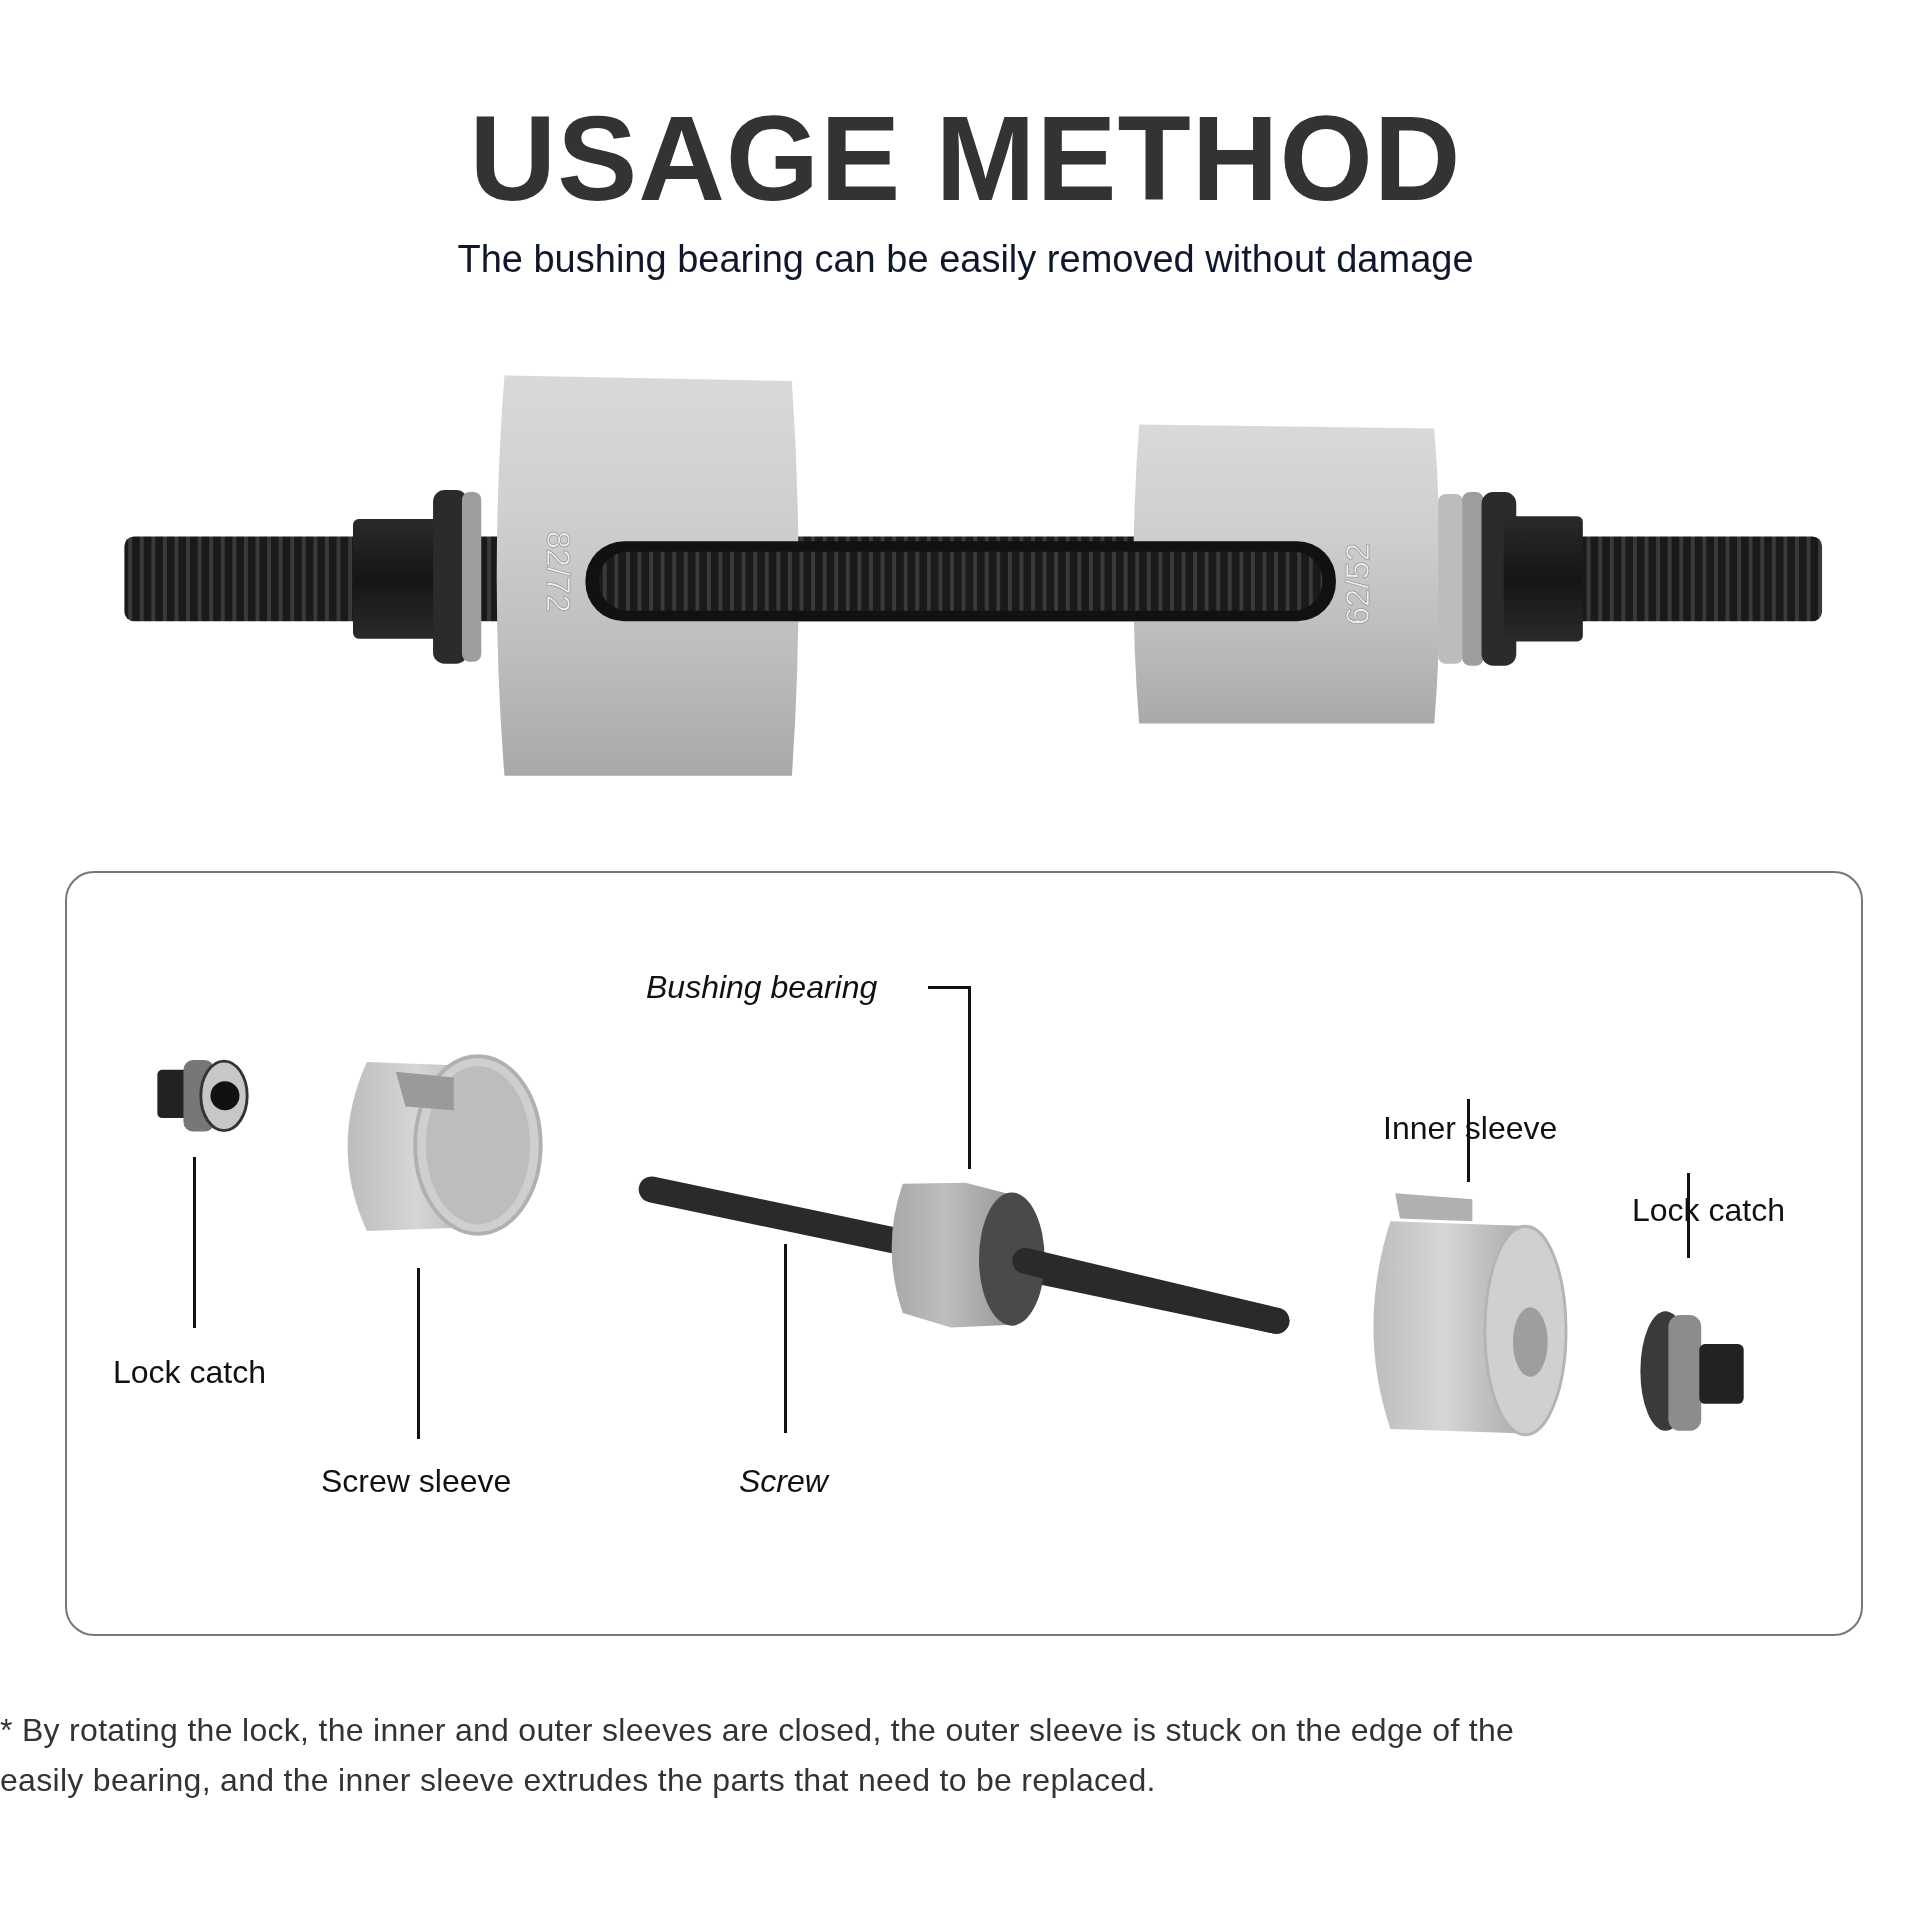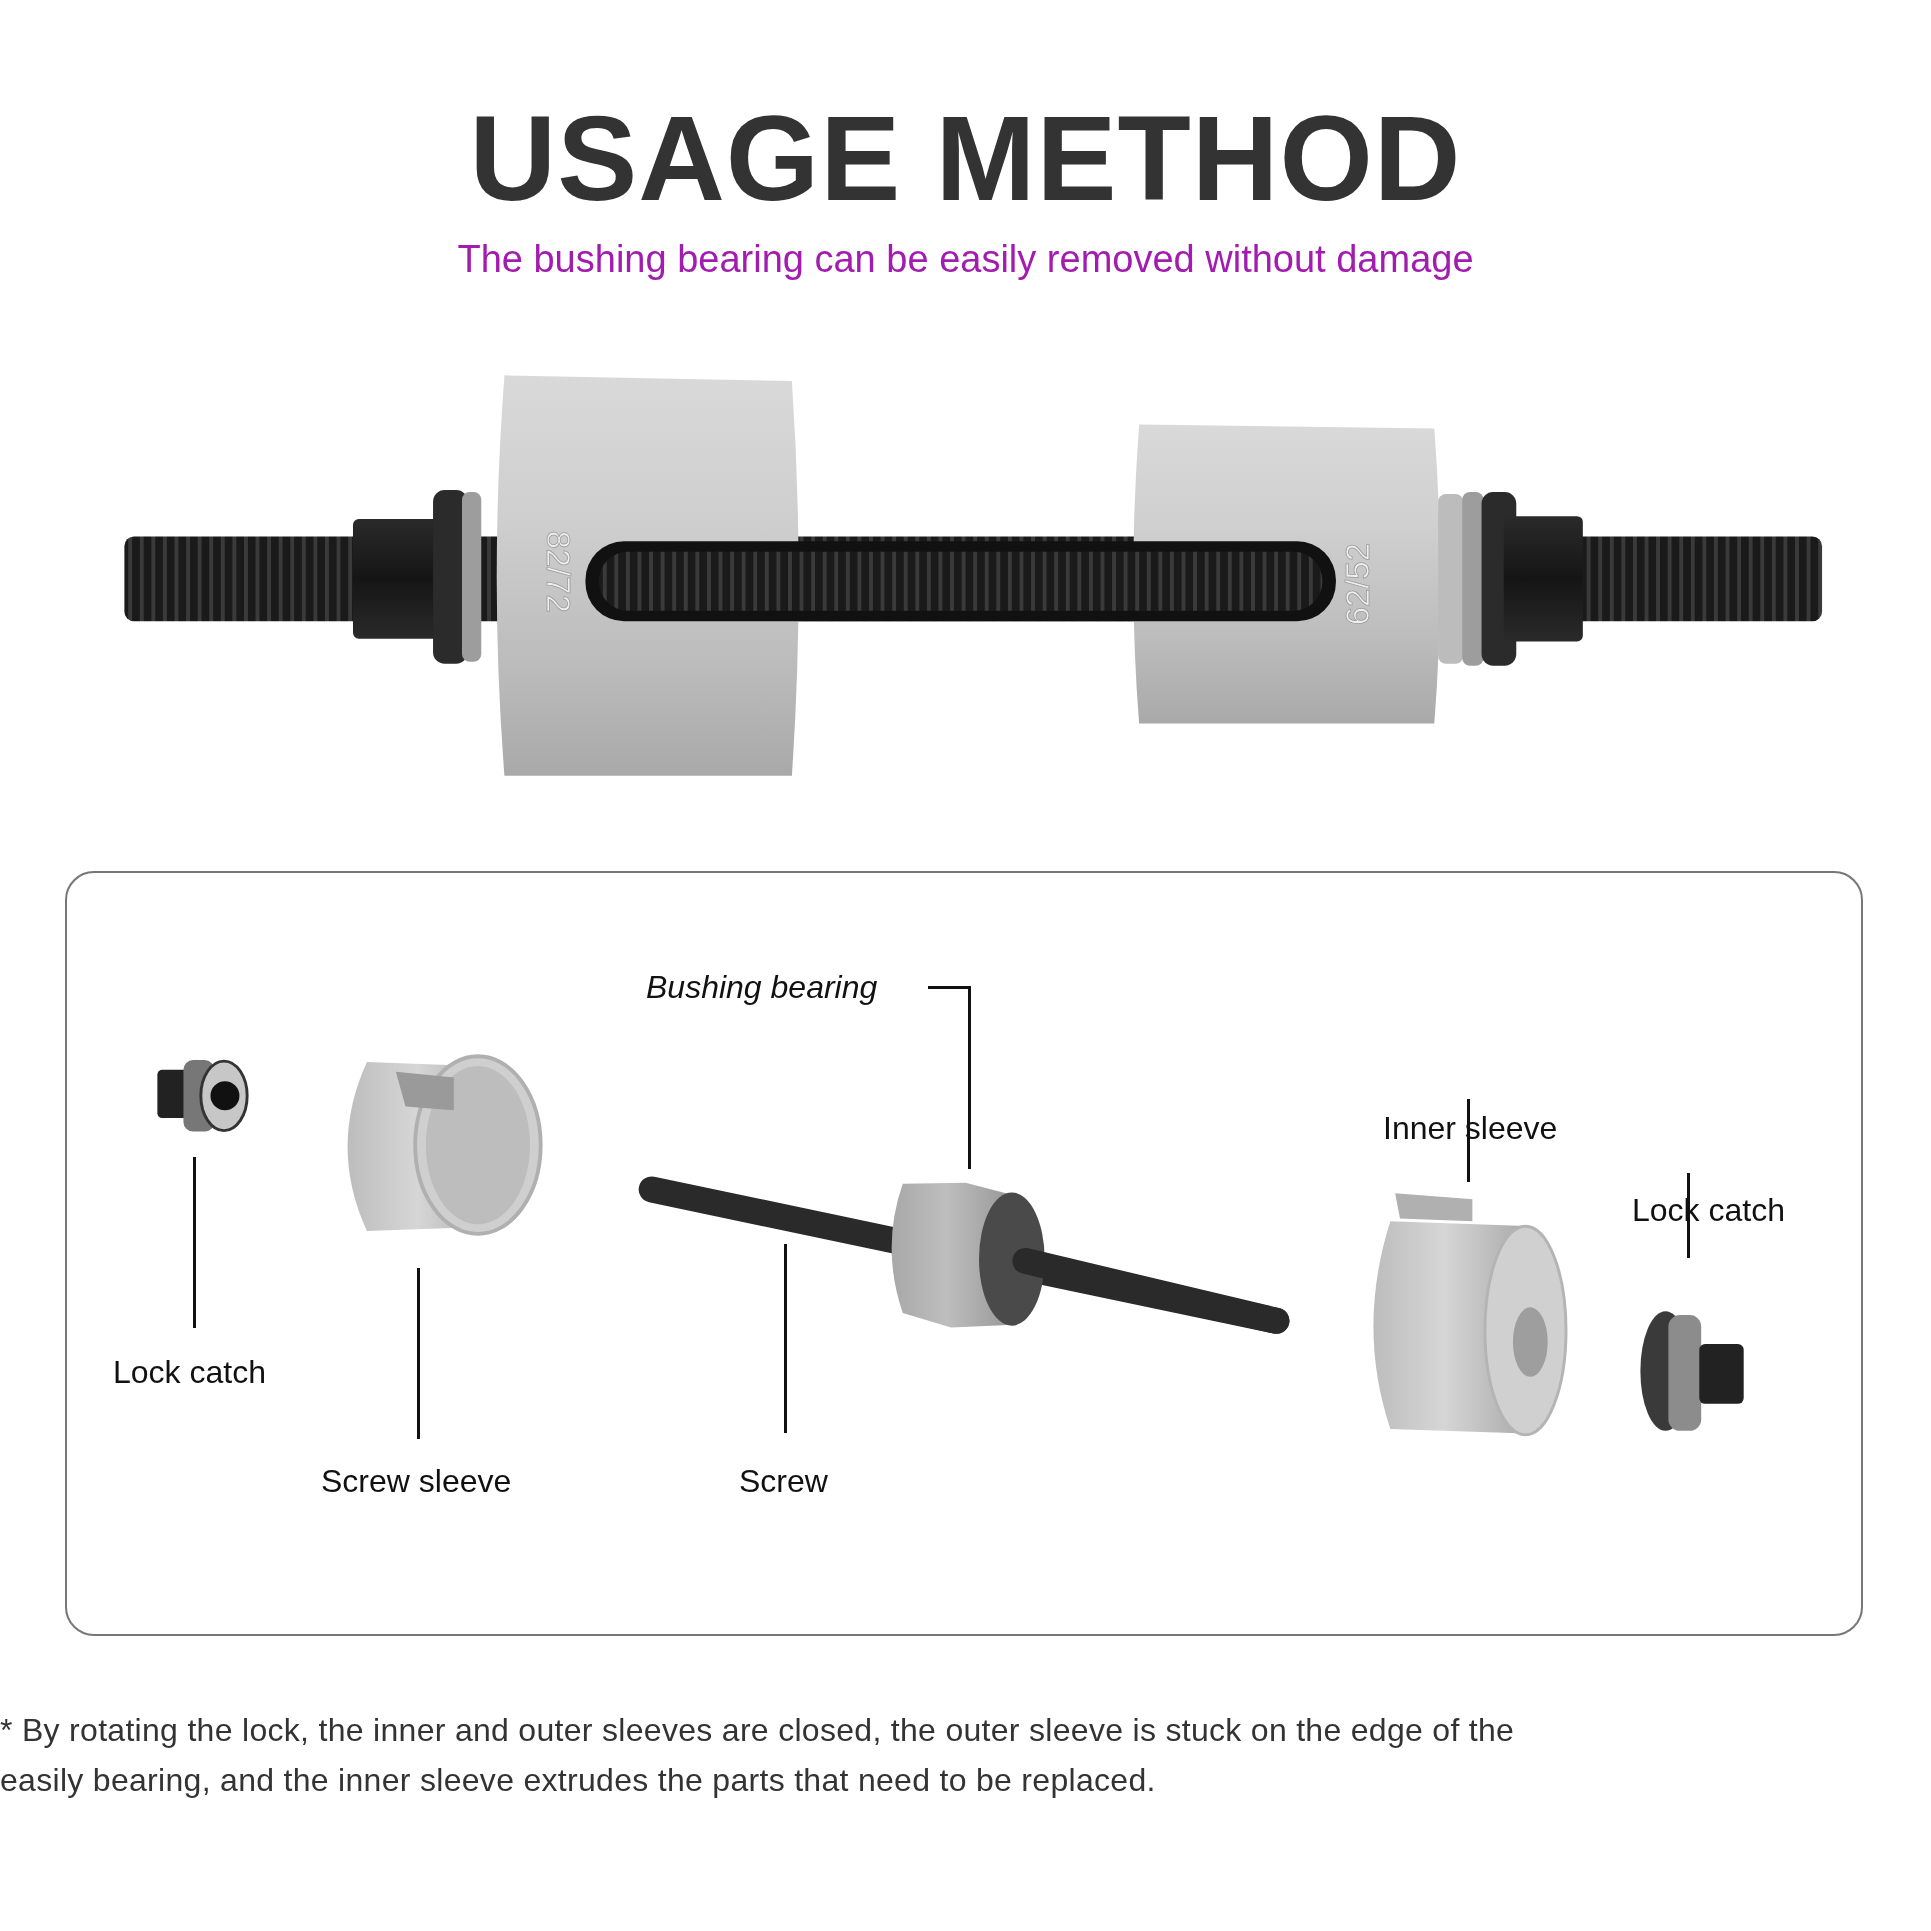--- a/index.html
+++ b/index.html
@@ -3,21 +3,21 @@
   <meta charset="utf-8">
   <style>
     html, body { margin: 0; padding: 0; background: #ffffff; }
     body { width: 1931px; height: 1931px; position: relative; overflow: hidden;
            font-family: "Liberation Sans", sans-serif; color: #333333; }
     .abs { position: absolute; }
     .title { left: 0; width: 1931px; top: 95px; text-align: center;
              font-size: 120px; font-weight: bold; letter-spacing: 1px; color: #333333;
              line-height: 126px; }
     .subtitle { left: 0; width: 1931px; top: 236px; text-align: center;
-                font-size: 38px; color: #a21caf; line-height: 46px; }
+                font-size: 38px; color: #0f172a; line-height: 46px; }
     .photo { left: 0; top: 357px; width: 1931px; height: 463px; }
     .panel { left: 65px; top: 871px; width: 1798px; height: 765px;
              border: 2.9px solid #777777; border-radius: 29px; box-sizing: border-box; }
     .label { font-size: 32px; color: #111111; line-height: 39px; white-space: nowrap; }
     .lead { background: #111111; }
     .note { left: 0; width: 1931px; text-align: left; font-size: 32px;
             color: #333333; line-height: 50px; letter-spacing: 0.3px; }
     svg { position: absolute; overflow: visible; }
   </style>
 </head>
@@ -118,21 +118,21 @@
     <rect x="1728" y="1362" width="34" height="120" rx="12" fill="#8c8c8c"></rect>
     <rect x="1760" y="1392" width="46" height="62" rx="6" fill="#222222"></rect>
   </g>
 </svg>
 
 <div class="abs label" style="left:646px; top:968px;font-style:italic;">Bushing bearing</div>
 <div class="abs label" style="left:1383px; top:1070px;margin-top:39px;">Inner sleeve</div>
 <div class="abs label" style="left:1632px; top:1191px;">Lock catch</div>
 <div class="abs label" style="left:113px; top:1353px;">Lock catch</div>
 <div class="abs label" style="left:321px; top:1462px;">Screw sleeve</div>
-<div class="abs label" style="left:739px; top:1462px;">Screw</div>
+<div class="abs label" style="left:739px; top:1462px;font-style:italic;">Screw</div>
 
 <div class="abs lead" style="left:928px; top:986px; width:43px; height:2.9px;"></div>
 <div class="abs lead" style="left:968px; top:986px; width:2.9px; height:183px;"></div>
 <div class="abs lead" style="left:1467px; top:1099px; width:2.9px; height:83px;"></div>
 <div class="abs lead" style="left:1687px; top:1173px; width:2.9px; height:85px;"></div>
 <div class="abs lead" style="left:193px; top:1157px; width:2.9px; height:171px;"></div>
 <div class="abs lead" style="left:417px; top:1268px; width:2.9px; height:171px;"></div>
 <div class="abs lead" style="left:784px; top:1244px; width:2.9px; height:189px;"></div>
 
 <div class="abs note" style="top:1705px;">* By rotating the lock, the inner and outer sleeves are closed, the outer sleeve is stuck on the edge of the</div>

